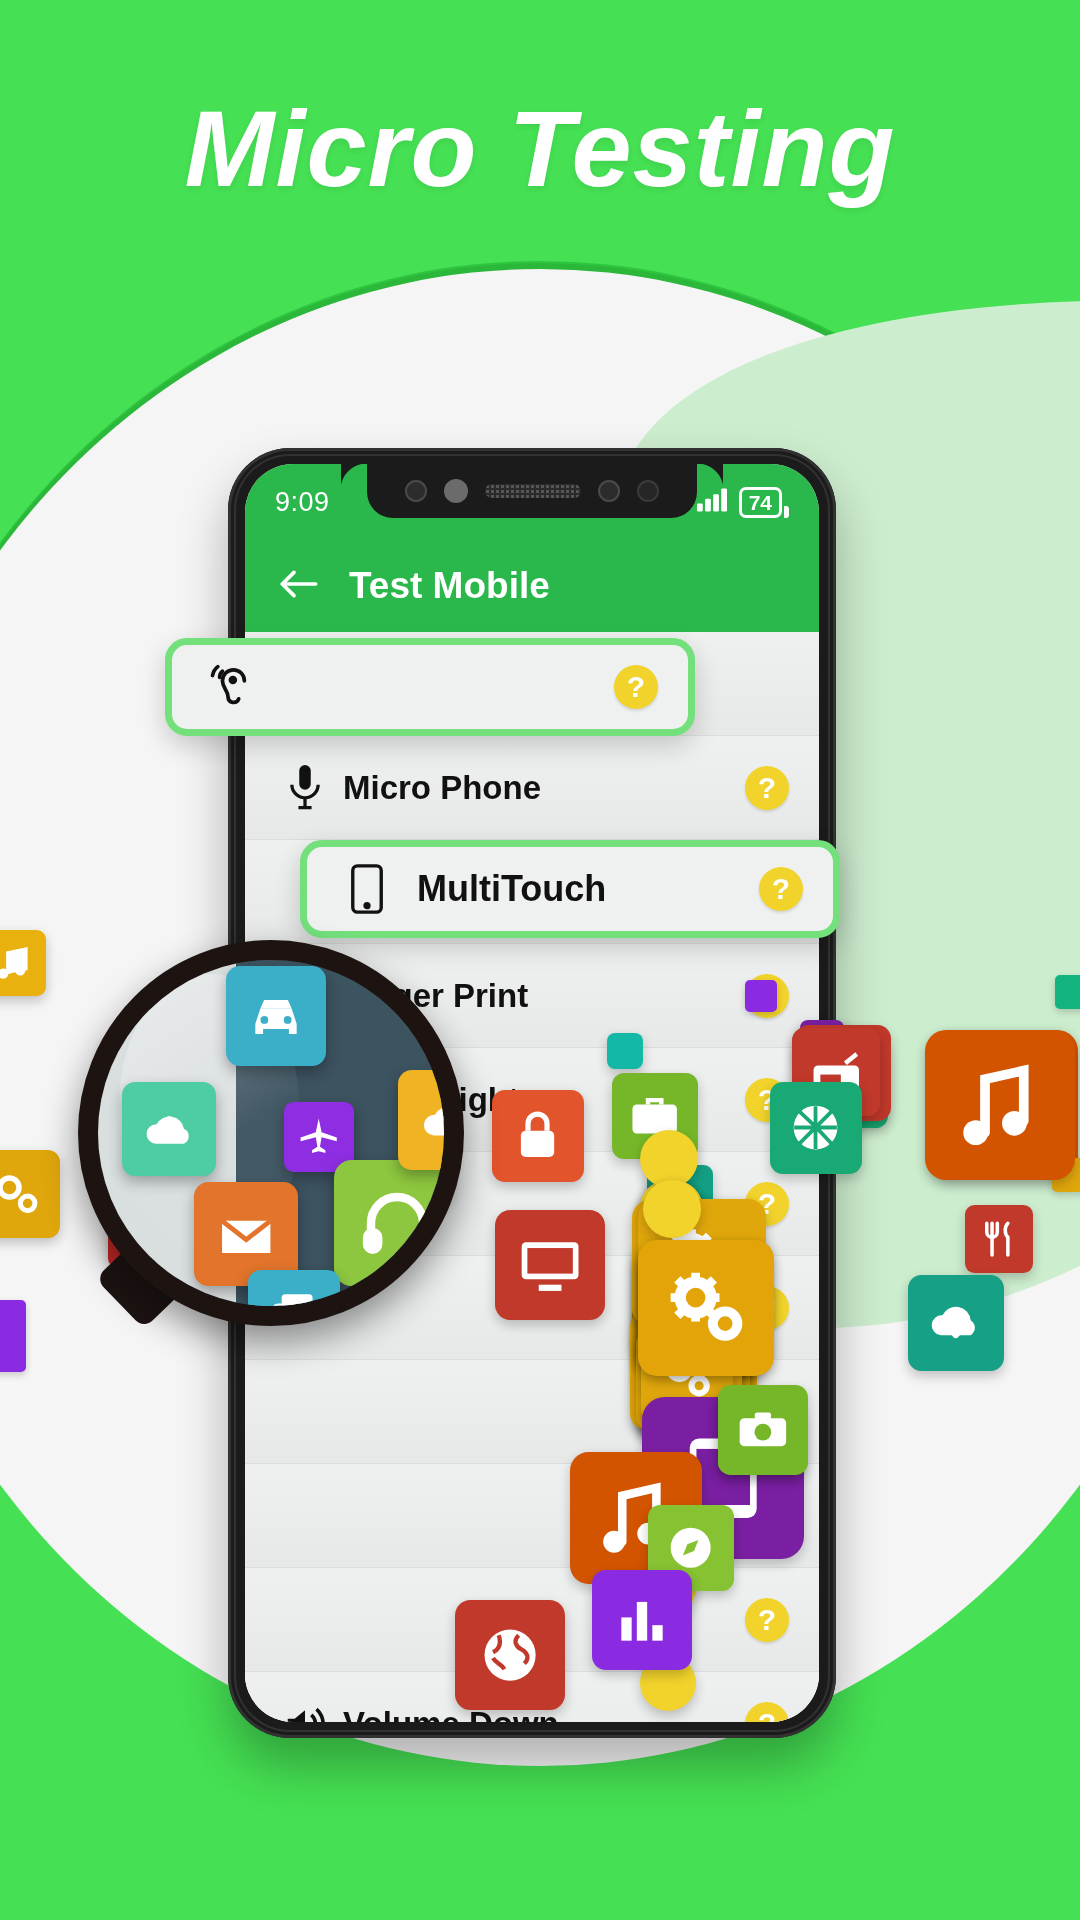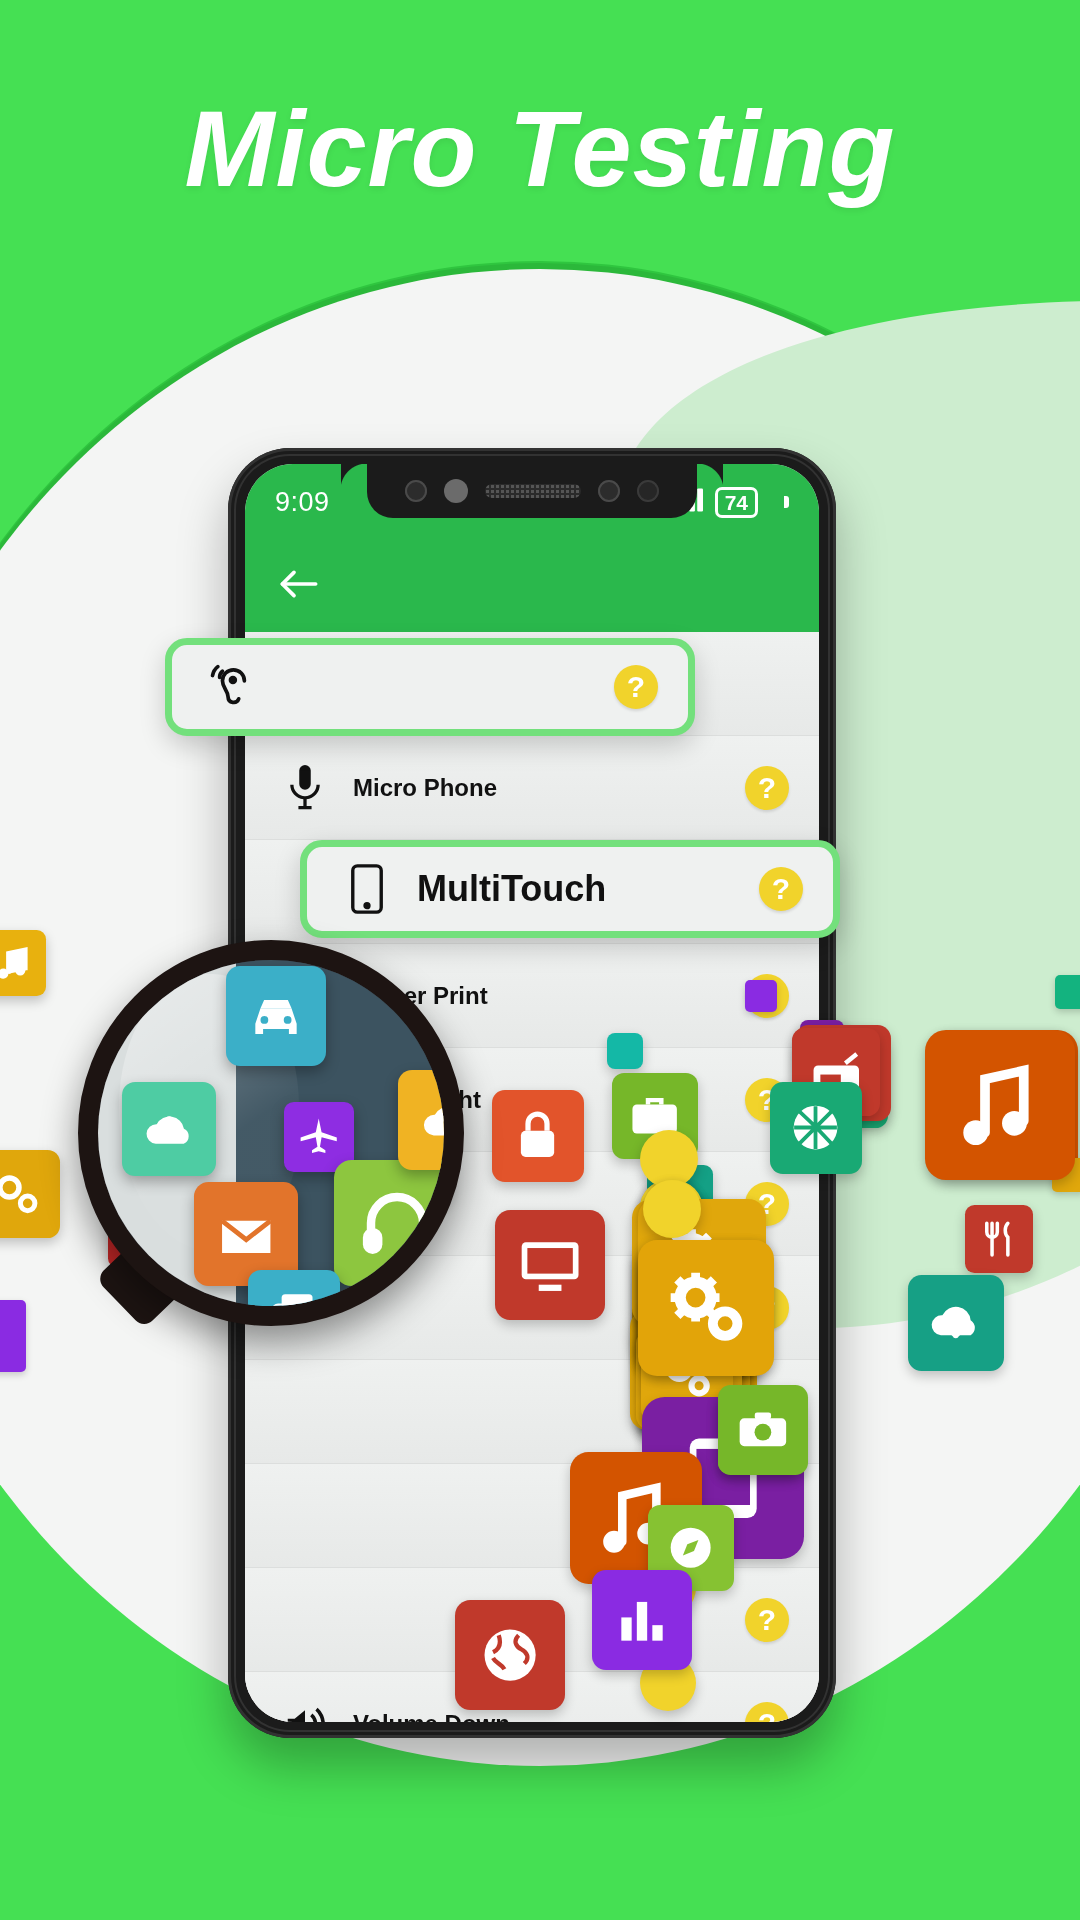--- a/index.html
+++ b/index.html
@@ -124,21 +124,21 @@
   .row{
     position:relative;
     height:104px;
     display:flex; align-items:center;
     padding:0 30px 0 34px;
     background:linear-gradient(180deg,#EFF1F0 0%, #E7E9E8 100%);
     border-bottom:1px solid #DCDEDD;
   }
   .row .ico{ width:52px; display:flex; justify-content:center; flex:0 0 52px; }
   .row .label{
-    font-size:24px; font-weight:bold; color:#111; margin-left:22px;
+    font-size:33px; font-weight:bold; color:#111; margin-left:12px;
     white-space:nowrap;
   }
   .qmark{
     margin-left:auto;
     width:44px; height:44px; border-radius:50%;
     background:#F1D32B;
     color:#fff; font-size:30px; font-weight:bold;
     display:flex; align-items:center; justify-content:center;
     box-shadow:0 2px 3px rgba(0,0,0,0.12);
   }
@@ -238,21 +238,21 @@
             </svg>
         </span>
         <span>
           <svg width="30" height="26" viewBox="0 0 26 20" fill="#fff">
               <rect x="0" y="13" width="5" height="7" rx="1"></rect>
               <rect x="7" y="9" width="5" height="11" rx="1"></rect>
               <rect x="14" y="5" width="5" height="15" rx="1"></rect>
               <rect x="21" y="0" width="5" height="20" rx="1"></rect>
             </svg>
         </span>
-        <span style="display:flex;align-items:center;gap:24px;">
+        <span style="display:flex;align-items:flex-end;">
           <span style="border:3px solid #fff;border-radius:7px;padding:2px 7px;font-size:21px;font-weight:bold;line-height:1;color:#fff;">74</span>
           <span style="width:5px;height:12px;background:#fff;border-radius:0 3px 3px 0;margin-left:2px;"></span>
         </span>
       </div>
       <div class="notch-edge-l"></div>
       <div class="notch-edge-r"></div>
       <div class="notch">
         <span class="sensor"></span>
         <span class="sensor cam"></span>
         <span class="speakergrille"></span>
@@ -261,20 +261,21 @@
       </div>
     </div>
 
     <div class="appbar">
       <span>
         <svg width="40" height="32" viewBox="0 0 24 18" fill="none" stroke="#fff" stroke-width="2.2" stroke-linecap="round" stroke-linejoin="round">
             <path d="M22 9H2"></path>
             <path d="M9 2L2 9l7 7"></path>
           </svg>
       </span>
+      <span class="appbar-title">Test Mobile</span>
     </div>
 
     <div class="list">
 
       <div class="row empty">
         <span class="ico"></span>
         <span class="label">Ear Speaker</span>
         <span class="qmark" style="visibility:hidden">?</span>
       </div>
 

